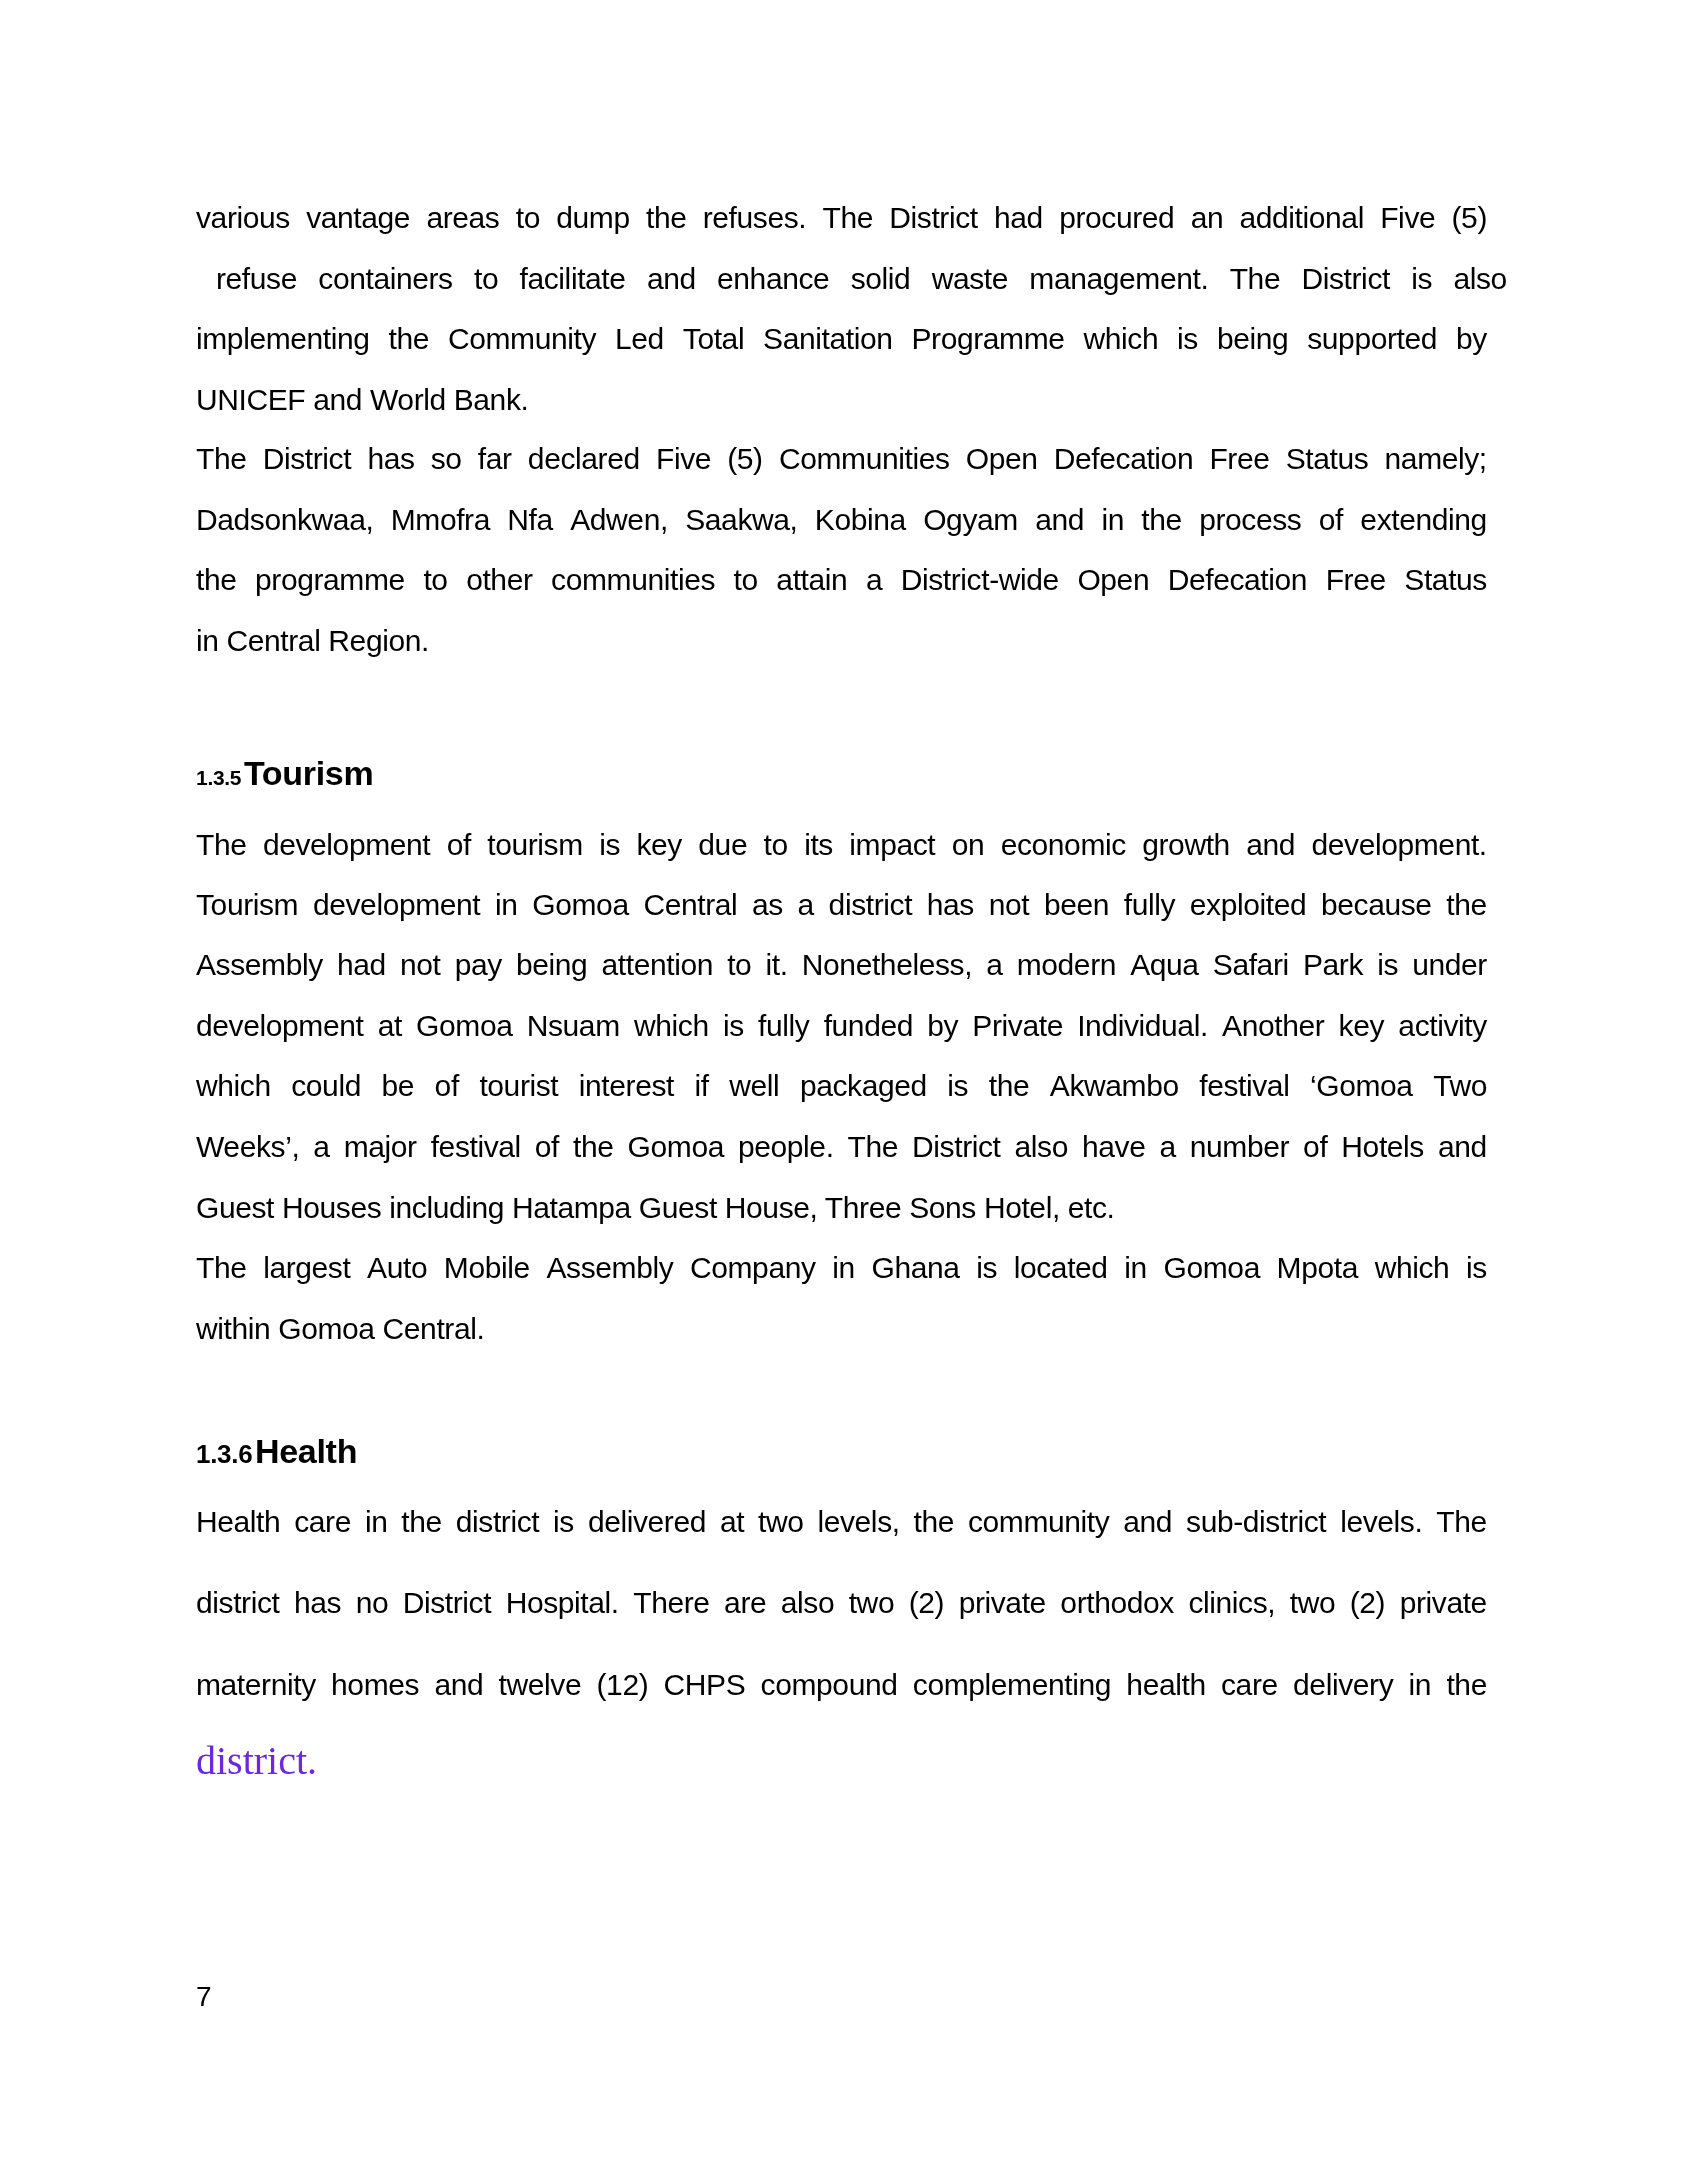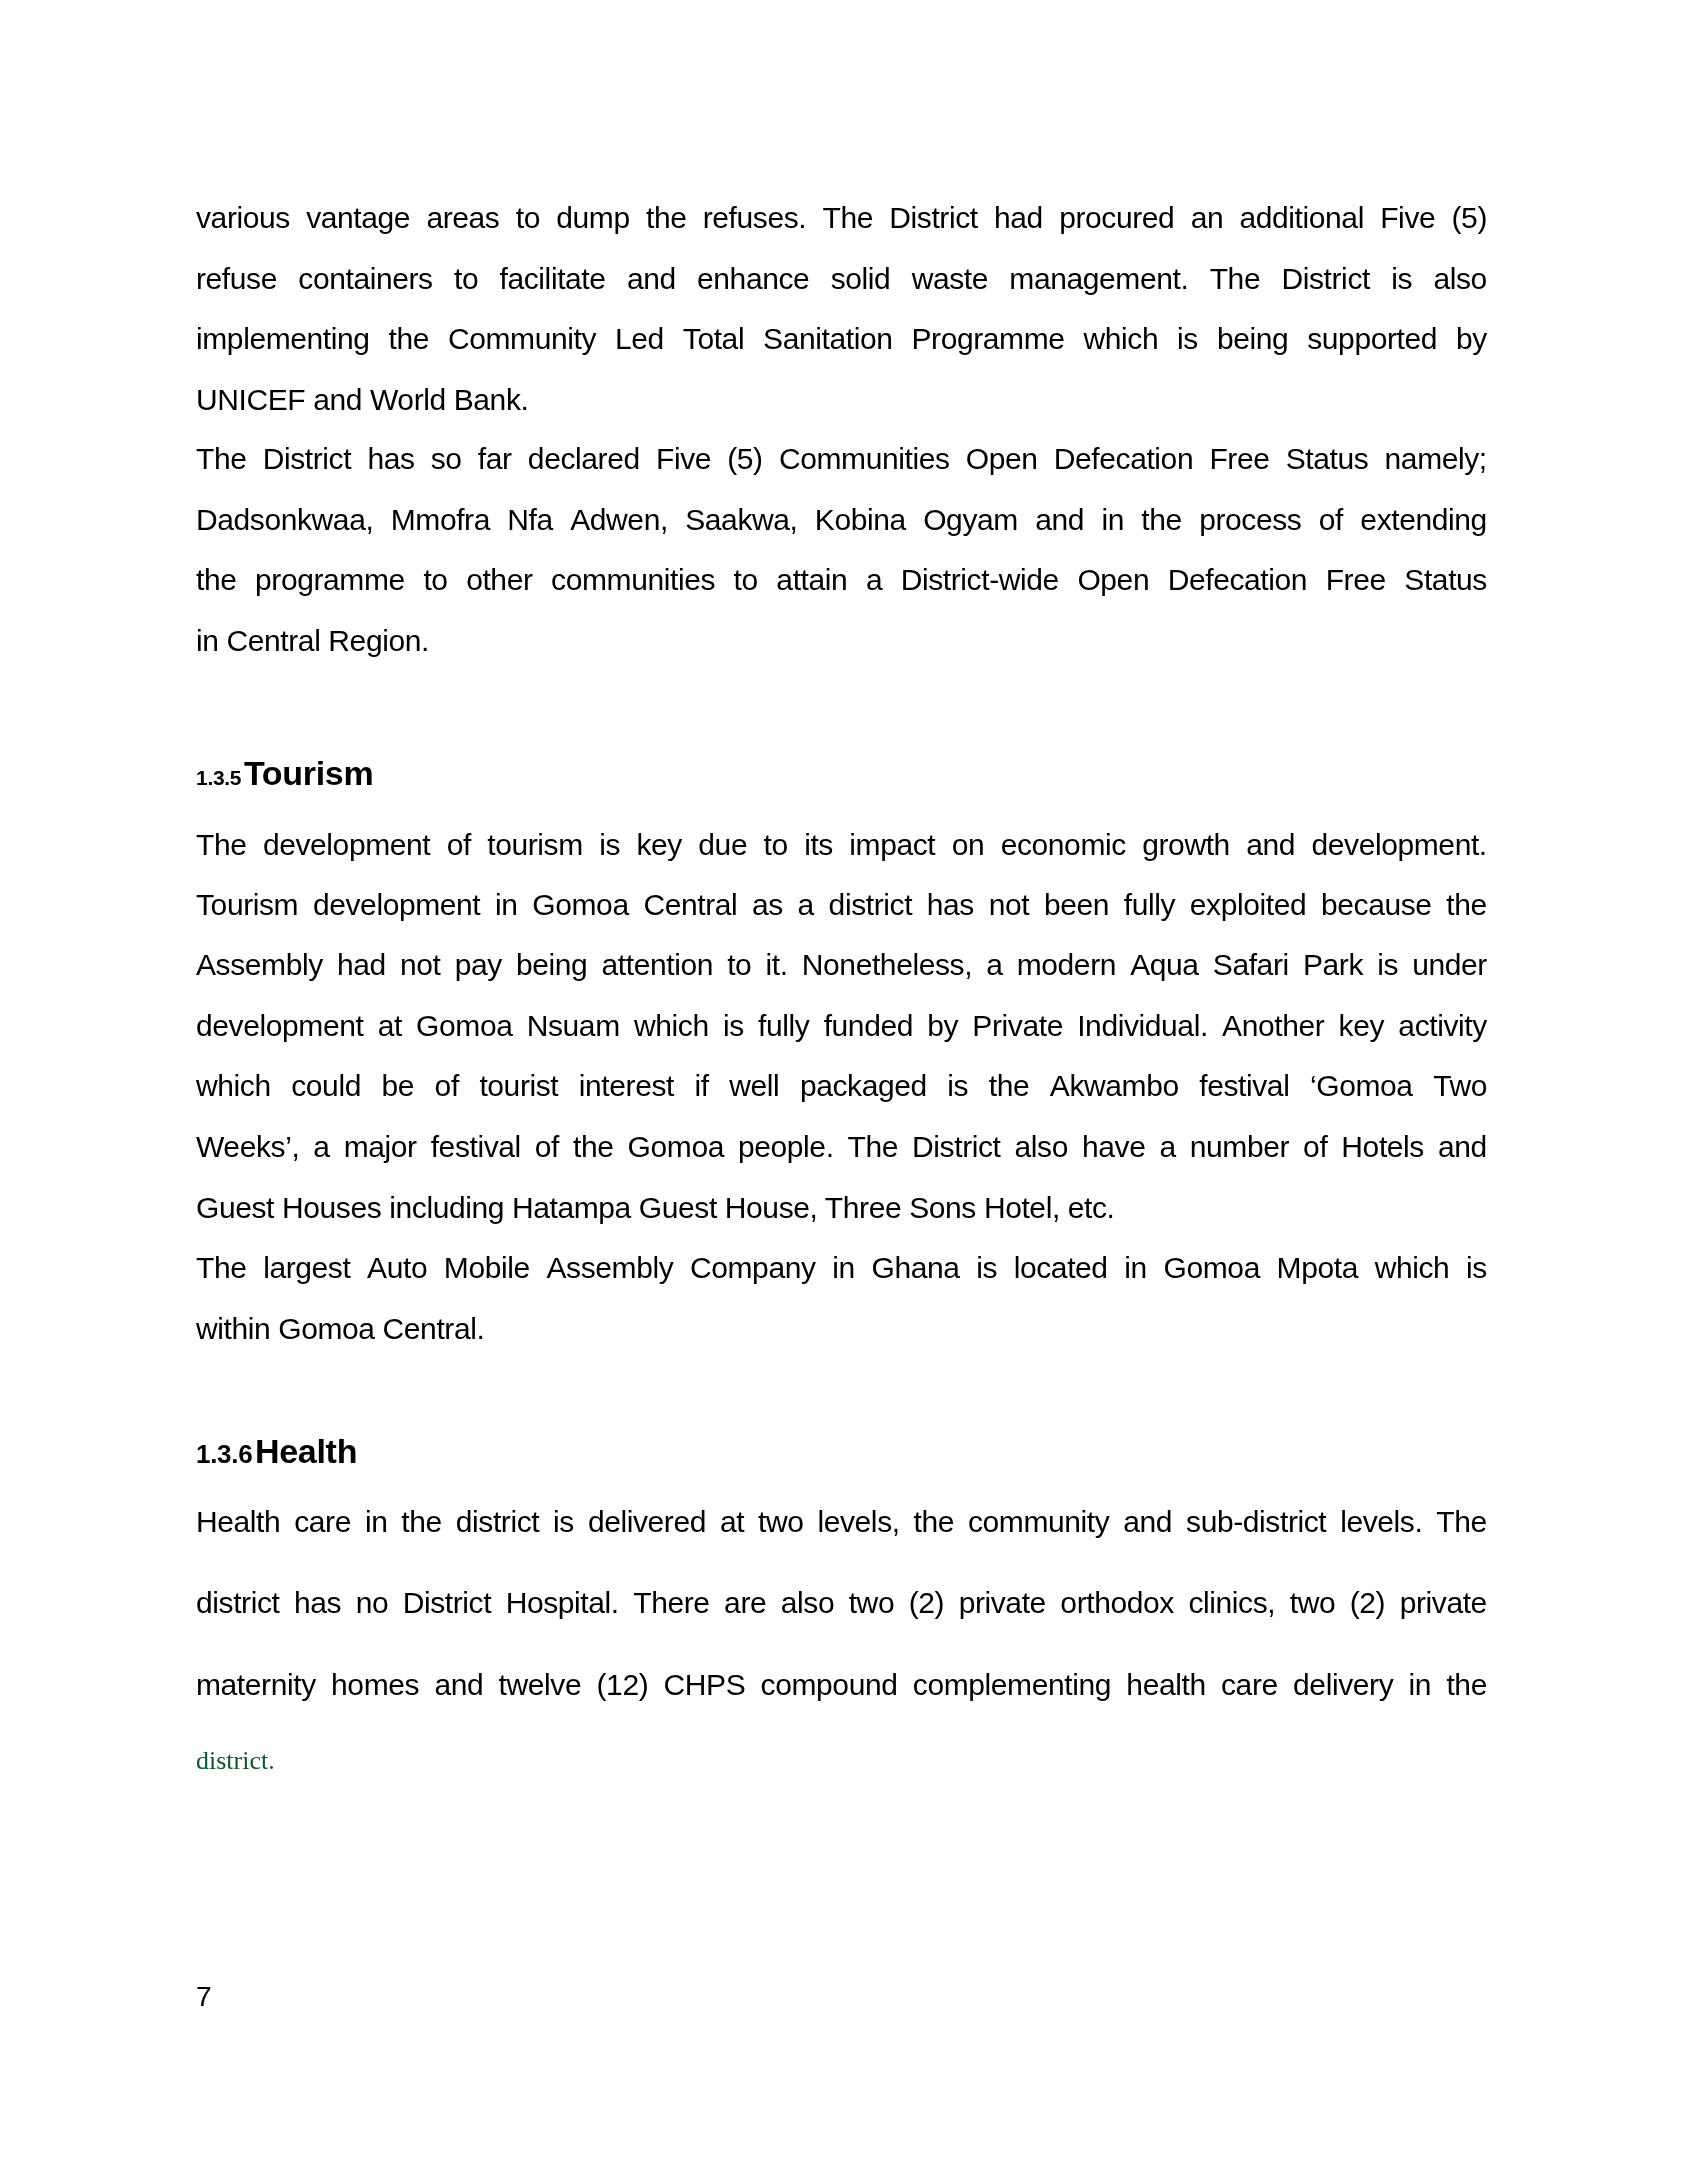--- a/index.html
+++ b/index.html
@@ -28,23 +28,23 @@
     color: #000;
     white-space: nowrap;
     letter-spacing: -0.3px;
   }
   .heading .num { font-size: 21px; }
   .heading .title { font-size: 34px; }
   .serif-tail {
     position: absolute;
     left: 196px;
     font-family: "Liberation Serif", serif;
-    font-size: 26px;
+    font-size: 40px;
     line-height: 40px;
-    color: #14532d;
+    color: #6d28d9;
     white-space: nowrap;
   }
   .page-number {
     position: absolute;
     left: 196px;
     font-family: "Liberation Sans", sans-serif;
     font-size: 28px;
     line-height: 33px;
     color: #000;
   }
@@ -67,21 +67,21 @@
         <span class="w">District</span>
         <span class="w">had</span>
         <span class="w">procured</span>
         <span class="w">an</span>
         <span class="w">additional</span>
         <span class="w">Five</span>
         <span class="w">(5)</span>
       </span>
     </div>
   <div class="line justify" style="top:259px">
-      <span class="inner" style="display: flex; justify-content: space-between; width: 1291px;">
+      <span class="inner" style="display: flex; justify-content: space-between; width: 1291px; margin-left: 20px;">
         <span class="w">refuse</span>
         <span class="w">containers</span>
         <span class="w">to</span>
         <span class="w">facilitate</span>
         <span class="w">and</span>
         <span class="w">enhance</span>
         <span class="w">solid</span>
         <span class="w">waste</span>
         <span class="w">management.</span>
         <span class="w">The</span>

